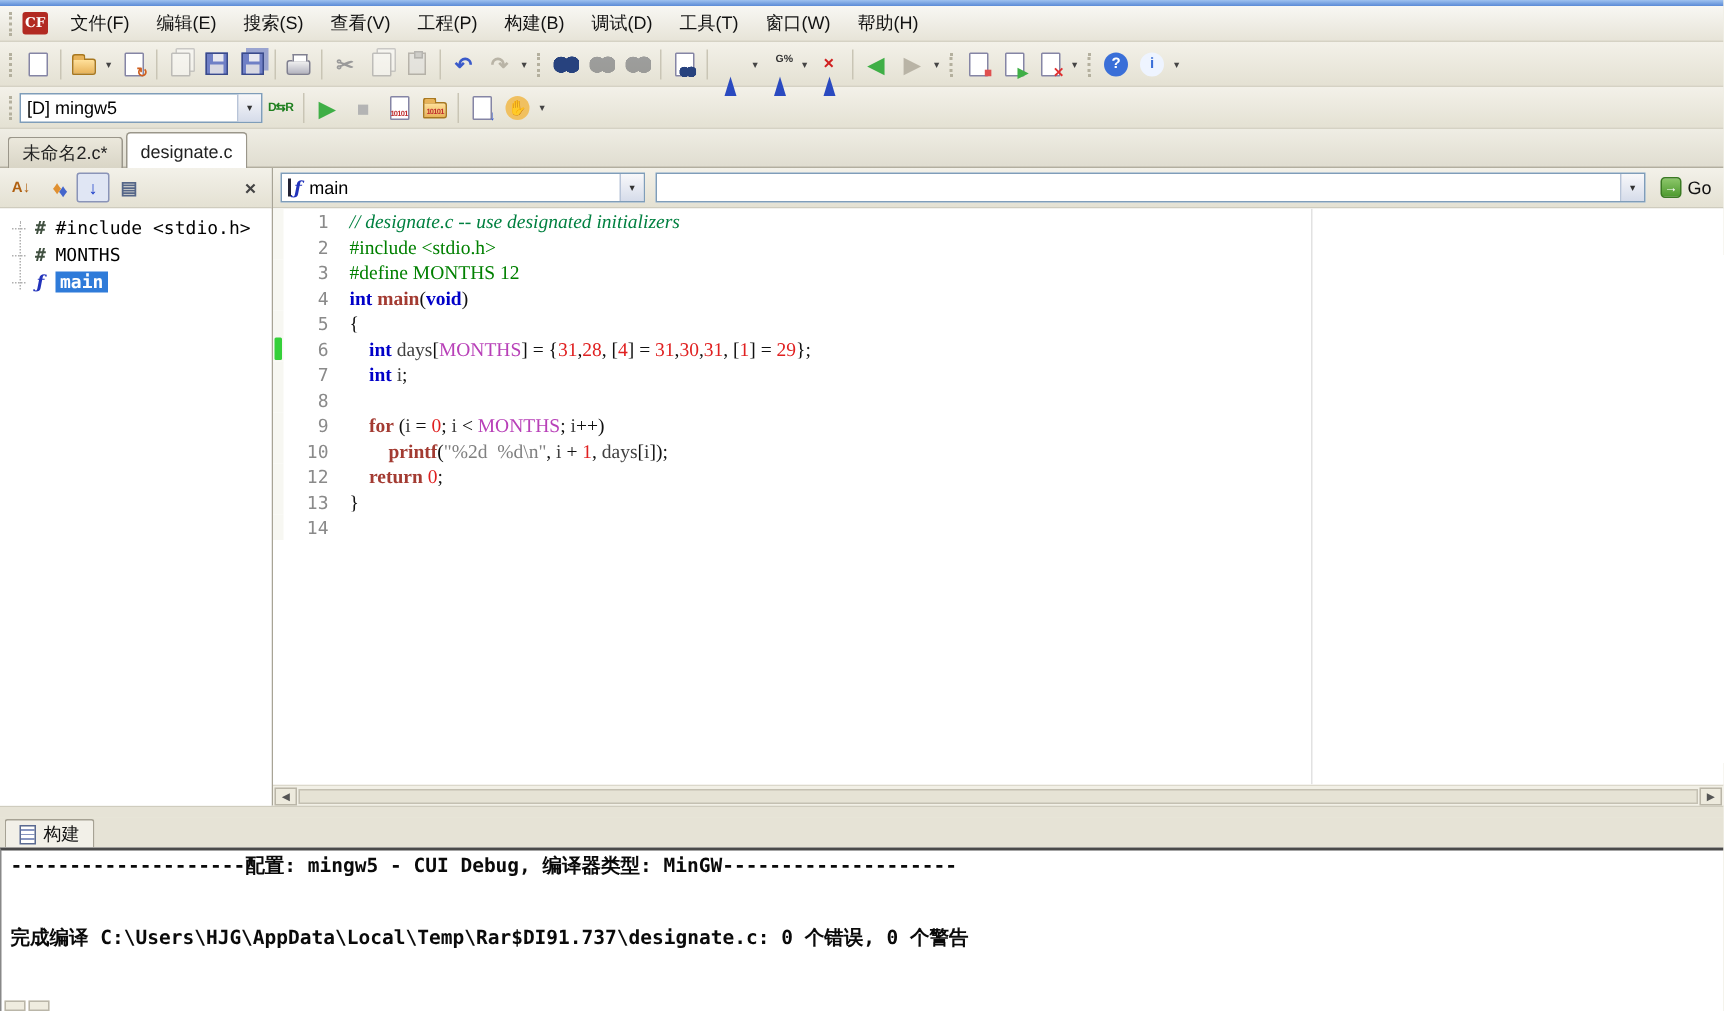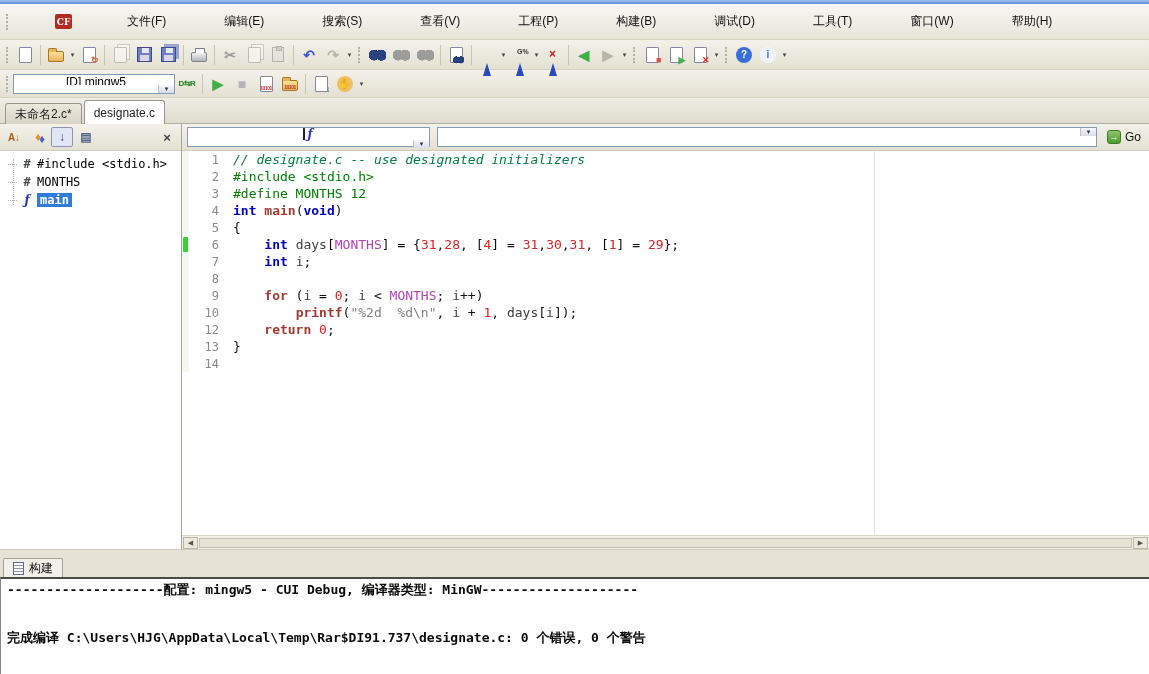--- a/index.html
+++ b/index.html
@@ -2,22 +2,22 @@
 <html style="--c-comment: #008040; --c-preproc: #008000; --c-keyword: #0000c8; --c-keyword2: #a33b32; --c-macro: #b840b8; --c-number: #e02020; --c-string: #808080; --c-ident: #404040; --c-plain: #101010; --c-selection-bg: #2f7bd9; --c-bookmark-green: #35d03a; --c-go-green: #4e9a2e; --c-toolbar-bg: #ece9dd; --c-title-strip: #5a8ad6;"><head>
 <meta charset="utf-8">
 <style>
   * { box-sizing: border-box; margin: 0; padding: 0; }
   html,body { width:1149px; height:674px; overflow:hidden;
     font-family:"Liberation Sans", sans-serif; background:#ece9dd; }
 
   .titlestrip { height:4px; background:linear-gradient(#9ec1ef,#5a8ad6); }
 
   
-  .menubar { height:36px; display:flex; align-items:center;
-    background:linear-gradient(#f8f7f3,#e7e4d8); border-bottom:1px solid #d5d2c4; padding-left:2px;gap:40px; }
+  .menubar { height:24px; display:flex; align-items:center;
+    background:linear-gradient(#f8f7f3,#e7e4d8); border-bottom:1px solid #d5d2c4; padding-left:2px; }
   .grip { width:3px; height:16px; border-left:2px dotted #b4b09e; margin:0 4px; }
   .logo { width:17px; height:15px; background:#b22a22; color:#fff; font-size:9px; font-weight:bold;
     display:flex; align-items:center; justify-content:center; border-radius:2px; margin:0 6px 0 2px;
     font-family:"DejaVu Serif", serif; }
   .menu-item { padding:3px 9px; font-size:12px; color:#111; cursor:default; }
 
   
   .toolbar { display:flex; align-items:center;
     background:linear-gradient(#f3f1e9,#e4e1d3); border-bottom:1px solid #d5d2c4; padding:0 2px; }
   #tb1 { height:30px; } #tb2 { height:28px; }
@@ -55,21 +55,21 @@
   .binoc.mini { position:absolute; right:-5px; bottom:-4px; transform:scale(.65); }
   .pen { width:0; height:0; border-left:4px solid transparent; border-right:4px solid transparent;
     border-bottom:13px solid #2a4ac0; transform:rotate(40deg); position:relative; }
   .ovg { position:absolute; left:1px; top:2px; font-size:7px; font-weight:bold; color:#333; }
   .ovx { position:absolute; left:0; top:1px; font-size:12px; font-weight:bold; color:#d02020; }
   .circle { width:16px; height:16px; border-radius:50%; display:flex; align-items:center;
     justify-content:center; font-size:10px; font-weight:bold; }
   .txtic { font-size:8px; font-weight:bold; letter-spacing:-.5px; }
 
   .combo { height:20px; background:#fff; border:1px solid #7f9db9; display:flex; align-items:center;
-    font-size:12px; padding-left:4px;flex-direction:column; }
+    font-size:12px; padding-left:4px; }
   .combo .val { white-space:nowrap; overflow:hidden; }
   .combo .arrowbox { margin-left:auto; width:16px; align-self:stretch;
     background:linear-gradient(#f8f8fa,#d6dcea); border-left:1px solid #b8c4d8;
     display:flex; align-items:center; justify-content:center; font-size:7px; color:#333; }
 
   
   .tabrow { height:26px; background:linear-gradient(#efede4,#e0ddd0); display:flex;
     align-items:flex-end; padding-left:5px; border-bottom:1px solid #b2ae9f; }
   .tab { height:21px; padding:0 9px; font-size:12px; display:flex; align-items:center;
     border:1px solid #9a968a; border-bottom:none; border-radius:3px 3px 0 0;
@@ -103,21 +103,21 @@
     border:1px solid #3a7a22; border-radius:3px; color:#fff; font-size:9px;
     display:flex; align-items:center; justify-content:center; }
 
   .editor { flex:1; background:#fff; position:relative; overflow:hidden;
     font-family:"DejaVu Sans Mono", monospace; font-size:13px; }
   .edge { position:absolute; left:692px; top:0; bottom:0; width:1px; background:#e2e2e2; }
   .row { display:flex; height:17px; align-items:center; }
   .rm { width:7px; align-self:stretch; background:#f7f7f2; position:relative; }
   .bm { position:absolute; top:1px; left:1px; width:5px; height:15px; background:#35d03a; border-radius:1px; }
   .rn { width:36px; padding-right:6px; text-align:right; color:#8a8a8a; font-size:12px; }
-  .rc { white-space:pre; padding-left:8px; }
+  .rc { white-space:pre; padding-left:8px;font-family:Liberation Serif, serif; }
   .seg-c { color:var(--c-comment); font-style:italic; }
   .seg-p { color:var(--c-preproc); }
   .seg-k { color:var(--c-keyword); font-weight:bold; }
   .seg-k2 { color:var(--c-keyword2); font-weight:bold; }
   .seg-m { color:var(--c-macro); }
   .seg-n { color:var(--c-number); }
   .seg-s { color:var(--c-string); }
   .seg-i { color:var(--c-ident); }
   .seg-t { color:var(--c-plain); }
 

